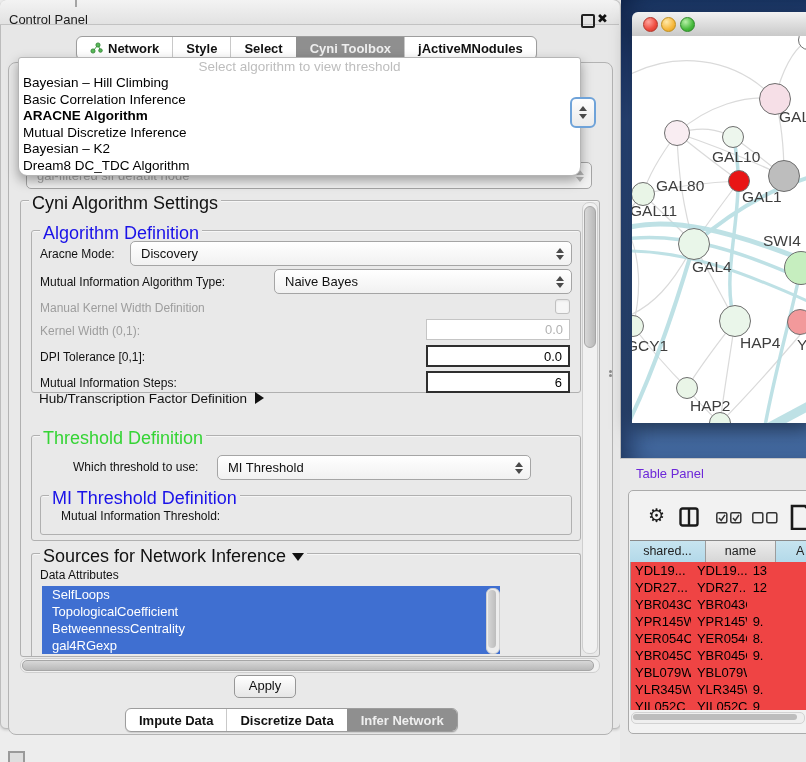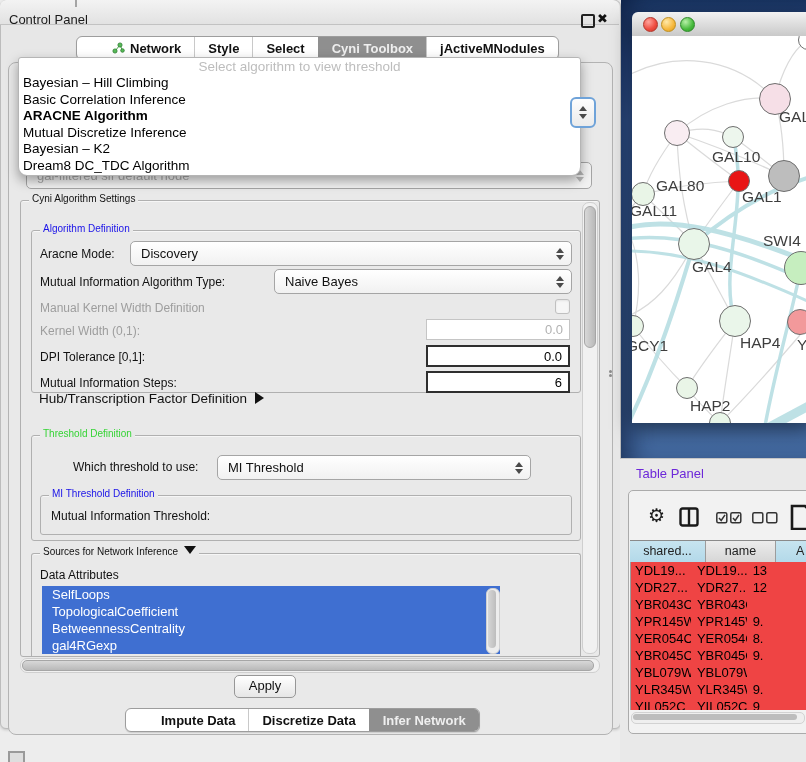--- a/index.html
+++ b/index.html
@@ -15,31 +15,31 @@
   .cp-title{left:9px;top:12px;font-size:13px;color:#1a1a1a;}
   .float-btn{left:581px;top:14px;width:10px;height:10px;border:2px solid #222;border-radius:2px;}
   .close-btn{left:597px;top:11px;font-size:13px;font-weight:bold;color:#111;}
   .tiny-line{left:75px;top:0;width:2px;height:7px;background:#a5a5a5;}
 
   
   .seg{position:absolute;display:inline-flex;background:#fff;border:1px solid #9d9d9d;border-radius:6px;
        overflow:hidden;height:22px;box-shadow:0 1px 1px rgba(0,0,0,.12);}
   .seg-item{display:flex;align-items:center;padding:0 13px;font-size:13px;font-weight:bold;color:#111;
             border-left:1px solid #c9c9c9;white-space:nowrap;}
-  .seg-item:first-child{border-left:none;margin-left:22px;}
+  .seg-item:first-child{border-left:none;}
   .seg-item.sel{background:#8f8f8f;color:#efefef;border-left-color:#8f8f8f;}
   .tabicon{display:inline-block;margin-right:5px;line-height:0;}
   #top-tabs{left:76px;top:36px;}
   #bottom-tabs{left:125px;top:708px;}
 
   .cp-body{left:8px;top:62px;width:603px;height:671px;background:#e9e9e9;border:1px solid #b3b3b3;border-radius:8px;}
 
   
   .group{position:absolute;border:1px solid #b0b0b0;border-radius:3px;box-shadow:inset 0 1px 0 rgba(255,255,255,.6);}
-  .group-label{position:absolute;top:-8px;left:8px;background:#e9e9e9;padding:0 3px;font-size:10px;color:#111;white-space:nowrap;}
+  .group-label{position:absolute;top:-8px;left:8px;background:#e9e9e9;padding:0 3px;font-size:18px;color:#111;white-space:nowrap;}
   .lbl-blue{color:#1a12e8;}
   .lbl-green{color:#35d435;}
 
   .field-label{position:absolute;font-size:12px;font-weight:normal;color:#111;white-space:nowrap;}
   .disabled-label{color:#9d9d9d;}
 
   .combo{position:absolute;background:linear-gradient(#ffffff,#f1f1f1);border:1px solid #a5a5a5;border-radius:5px;
          display:flex;align-items:center;font-size:13px;color:#111;}
   .combo-text{padding-left:10px;flex:1;white-space:nowrap;overflow:hidden;}
   .combo-arrows{display:flex;flex-direction:column;align-items:center;margin-right:7px;line-height:0;}
@@ -223,21 +223,21 @@
       <span class="field-label" style="left:41px;top:24px;">Which threshold to use:</span>
       <div class="combo" style="left:185px;top:19px;width:312px;height:23px;">
         <span class="combo-text">MI Threshold</span>
         <span class="combo-arrows">
             <span class="up"></span>
             <span class="dn"></span>
           </span>
       </div>
       <div class="group" style="left:8px;top:59px;width:530px;height:38px;">
         <span class="group-label lbl-blue">MI Threshold Definition</span>
-        <span class="field-label" style="left:10px;top:13px;">Mutual Information Threshold:</span>
+        <span class="field-label" style="left:20px;top:13px;">Mutual Information Threshold:</span>
       </div>
     </div>
 
     <div class="group" style="left:10px;top:352px;width:548px;height:103px;border-bottom:none;border-bottom-left-radius:0;border-bottom-right-radius:0;">
       <span class="group-label" style="background:#e9e9e9;"><span>Sources for Network Inference</span><span class="tri-down"></span></span>
       <span class="field-label" style="left:8px;top:14px;">Data Attributes</span>
     </div>
   </div>
 
   <div id="attr-list">

